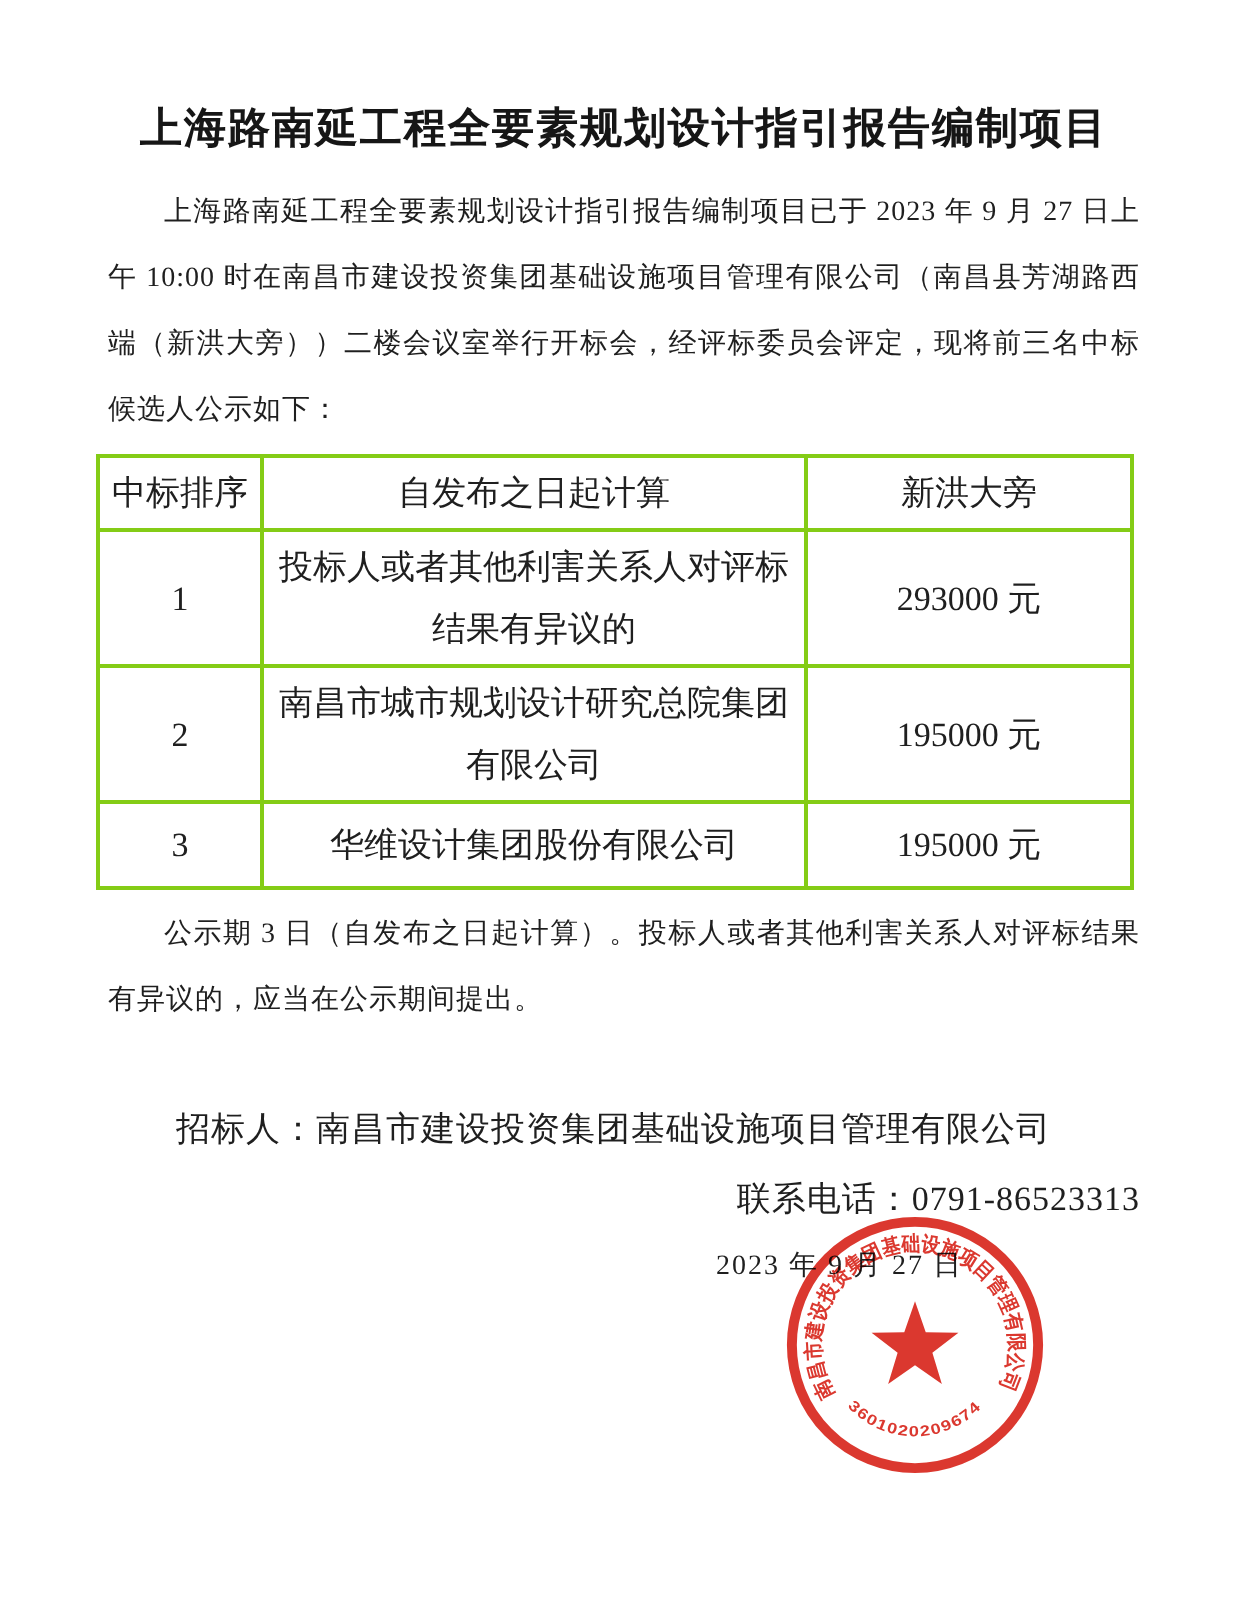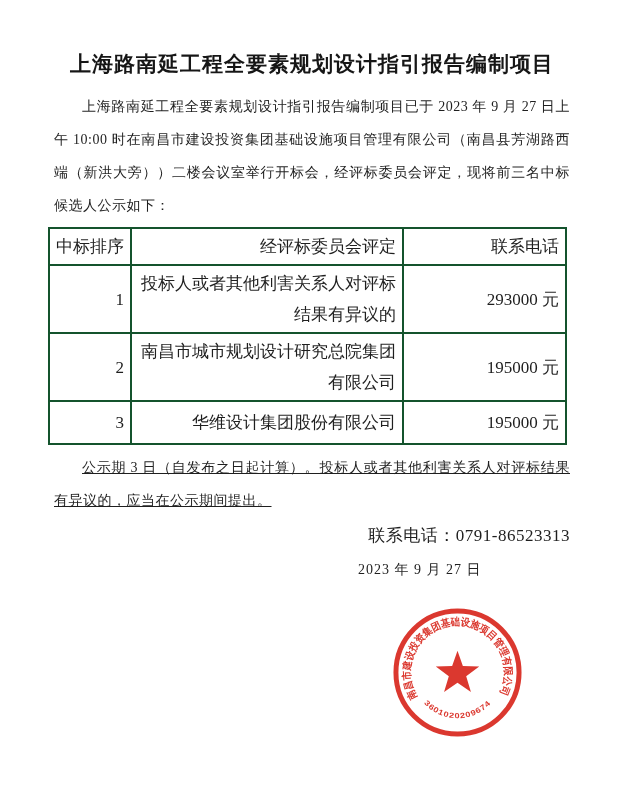--- a/index.html
+++ b/index.html
@@ -30,35 +30,35 @@
     letter-spacing:0.5px;
   }
   table.bids{
     border-collapse:collapse;
     margin:5px 0 0 -6px;
     table-layout:fixed;
     width:517px;
     font-size:17px;
   }
   table.bids td{
-    border:2px solid #14532d;
-    text-align:right;
+    border:2px solid #84cc16;
+    text-align:center;
     vertical-align:middle;
     padding:2px 6px;
     line-height:31px;
     box-sizing:border-box;
   }
   .col-rank{width:82px;}
   .col-name{width:272px;}
   .col-price{width:163px;}
   tr.hdr td{height:35px;font-size:17px;}
   tr.r1 td{height:65px;}
   tr.r2 td{height:64px;}
   tr.r3 td{height:43px;}
-  .notice{text-decoration:underline;}
+  .notice{}
   .tenderer{
     margin-top:31px;
     font-size:17px;
     line-height:33px;
     text-indent:2em;
     letter-spacing:0.5px;
   }
   .phone{
     font-size:17px;
     line-height:37px;
@@ -104,22 +104,22 @@
     <div class="title">
       <div>上海路南延工程全要素规划设计指引报告编制项目</div>
     </div>
 
     <p class="intro">上海路南延工程全要素规划设计指引报告编制项目已于 2023 年 9 月 27 日上午 10:00 时在南昌市建设投资集团基础设施项目管理有限公司（南昌县芳湖路西端（新洪大旁））二楼会议室举行开标会，经评标委员会评定，现将前三名中标候选人公示如下：</p>
 
     <table class="bids">
       <tbody>
           <tr class="hdr">
         <td class="col-rank">中标排序</td>
-        <td class="col-name">经评标委员会评定</td>
-        <td class="col-price">联系电话</td>
+        <td class="col-name">自发布之日起计算</td>
+        <td class="col-price">新洪大旁</td>
       </tr>
       <tr class="r1">
         <td>1</td>
         <td>投标人或者其他利害关系人对评标结果有异议的</td>
         <td>293000 元</td>
       </tr>
       <tr class="r2">
         <td>2</td>
         <td>南昌市城市规划设计研究总院集团有限公司</td>
         <td>195000 元</td>
@@ -127,20 +127,21 @@
       <tr class="r3">
         <td>3</td>
         <td>华维设计集团股份有限公司</td>
         <td>195000 元</td>
       </tr>
     </tbody>
       </table>
 
     <p class="notice">公示期 3 日（自发布之日起计算）。投标人或者其他利害关系人对评标结果有异议的，应当在公示期间提出。</p>
 
+    <div class="tenderer">招标人：南昌市建设投资集团基础设施项目管理有限公司</div>
     <div class="phone">联系电话：0791-86523313</div>
     <div class="date">2023 年 9 月 27 日</div>
   </div>
 
   <div class="stamp">
     <svg viewBox="-70 -70 140 140" xmlns="http://www.w3.org/2000/svg">
       <circle cx="0" cy="0" r="62" fill="none" stroke-width="5" stroke="#d8271d"></circle>
       <path id="sealTextArc" d="M -40.5 25 A 47.6 47.6 0 1 1 40.5 25" fill="none"></path>
       <path id="sealNumArc" d="M -34 31 A 46 46 0 0 0 34 31" fill="none"></path>
       <text class="seal-ring-text" fill="#d8271d">

